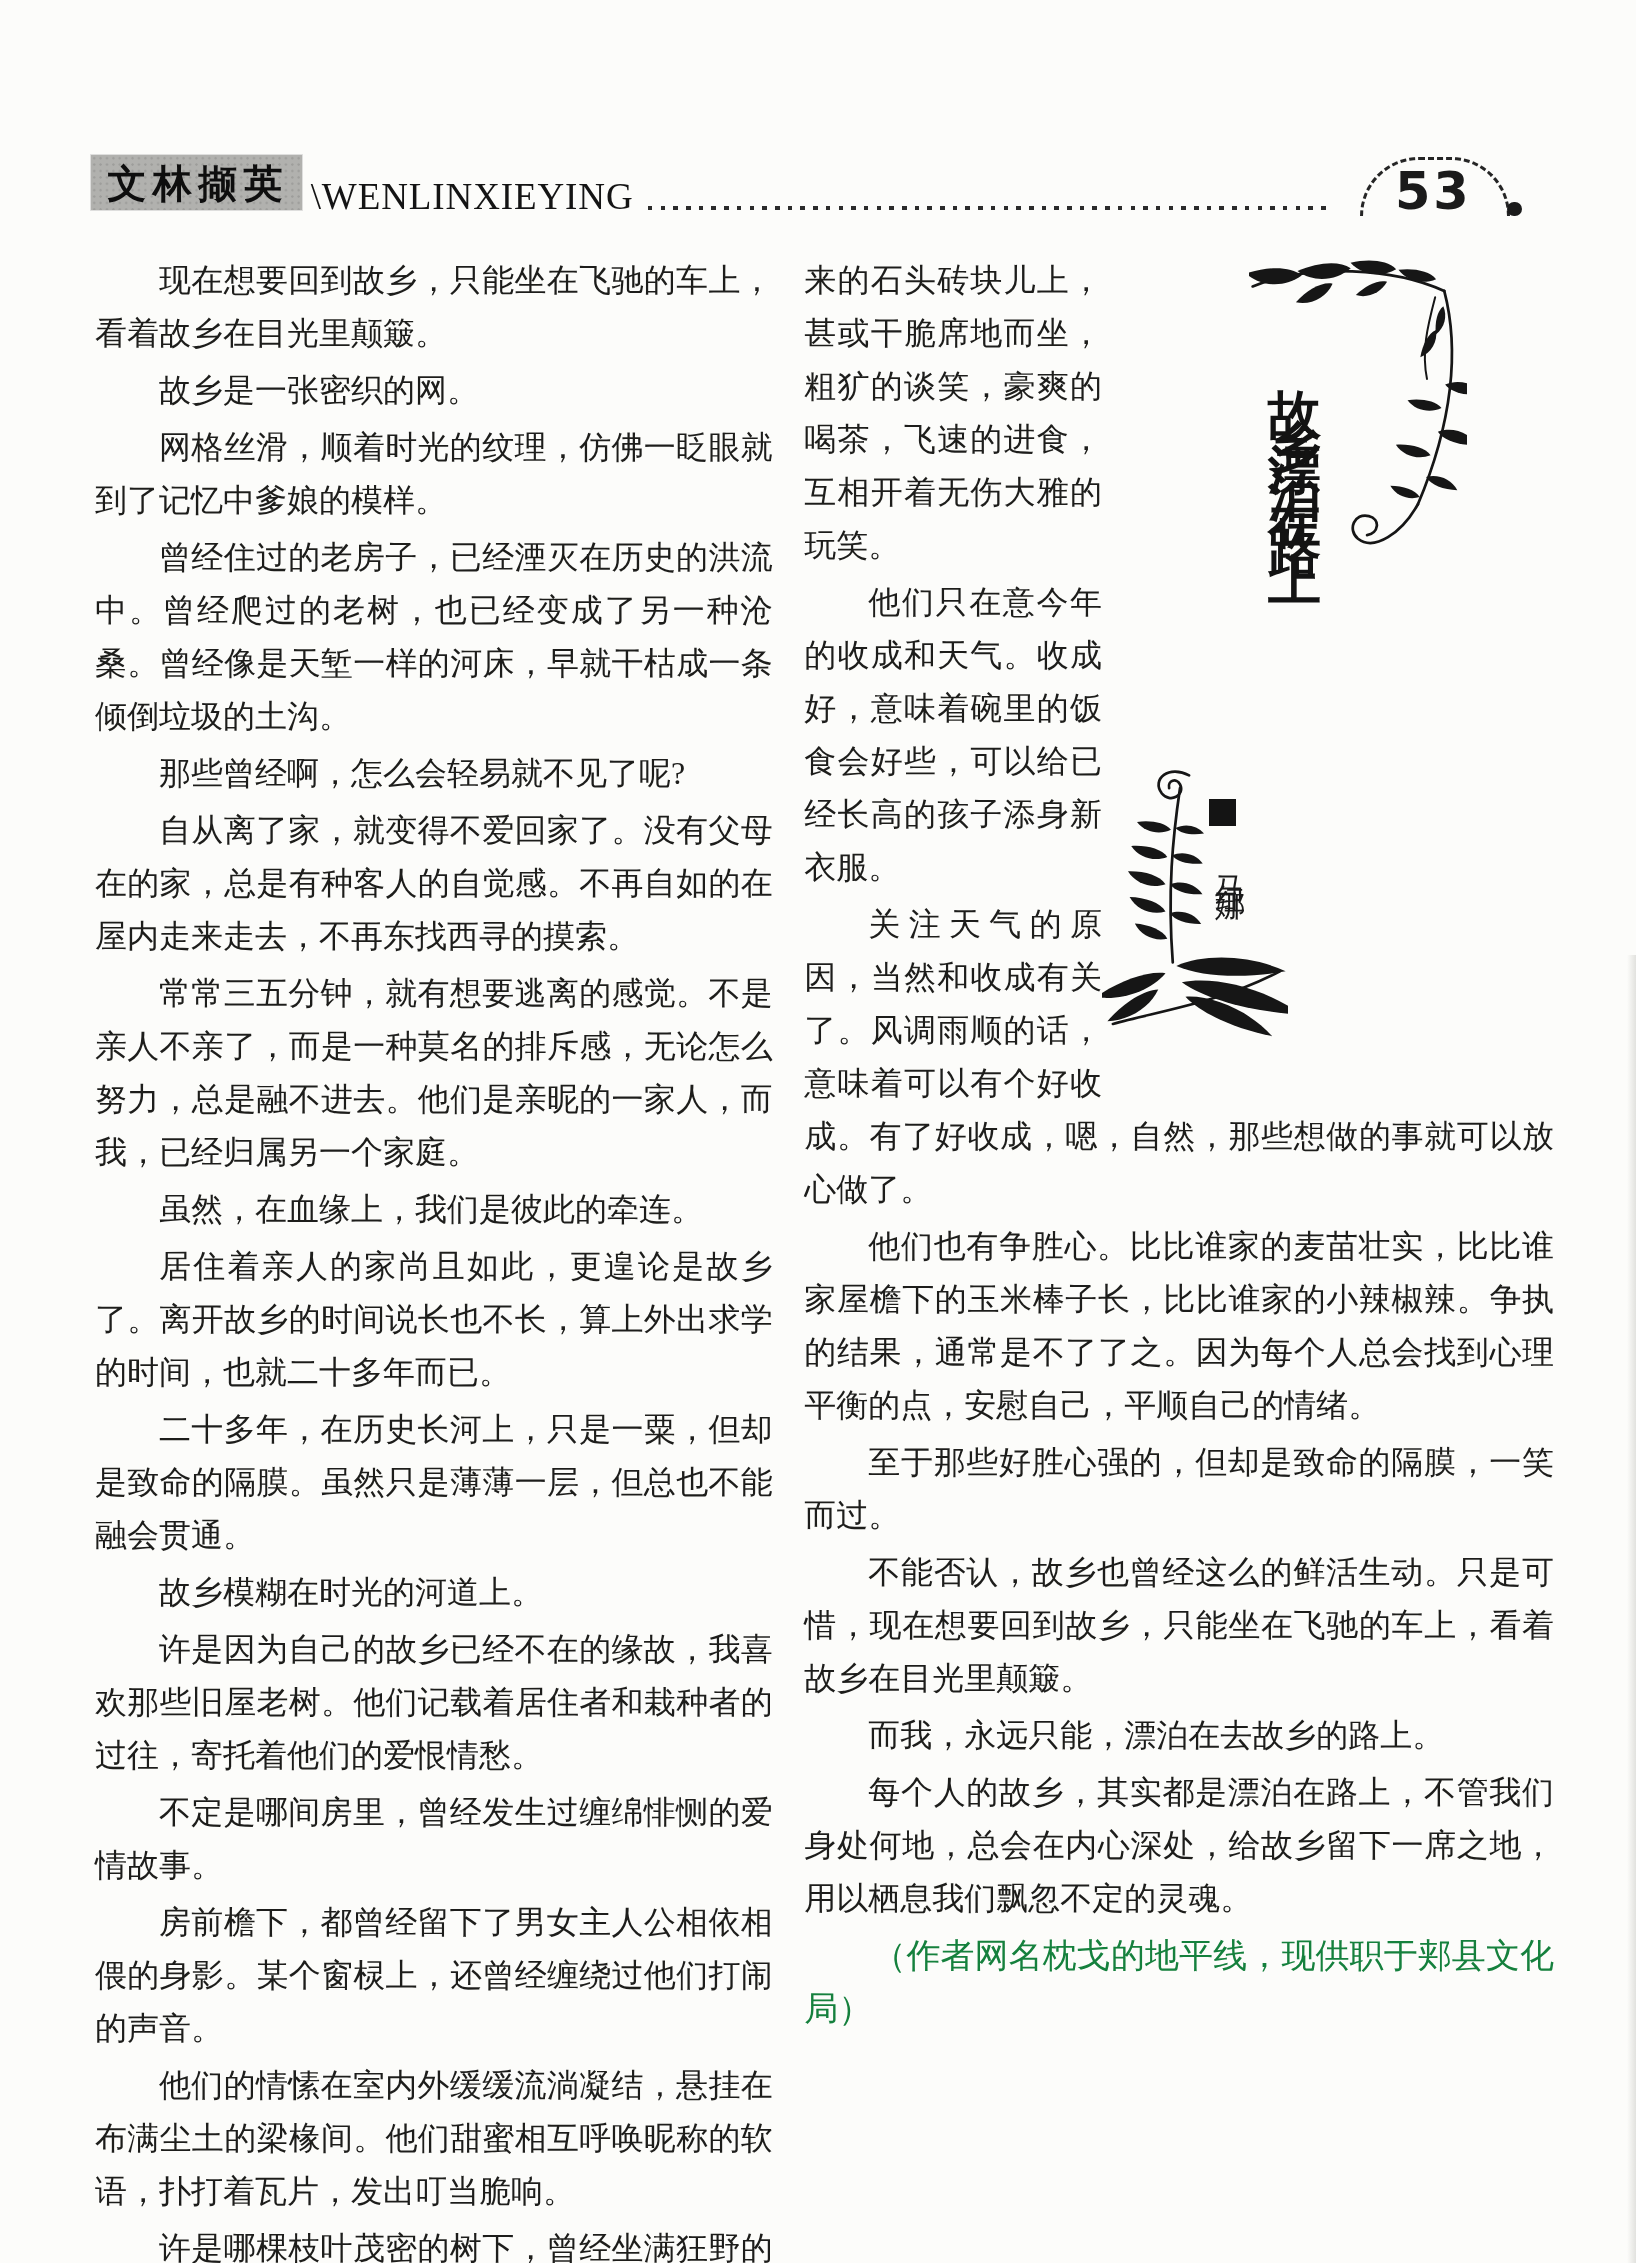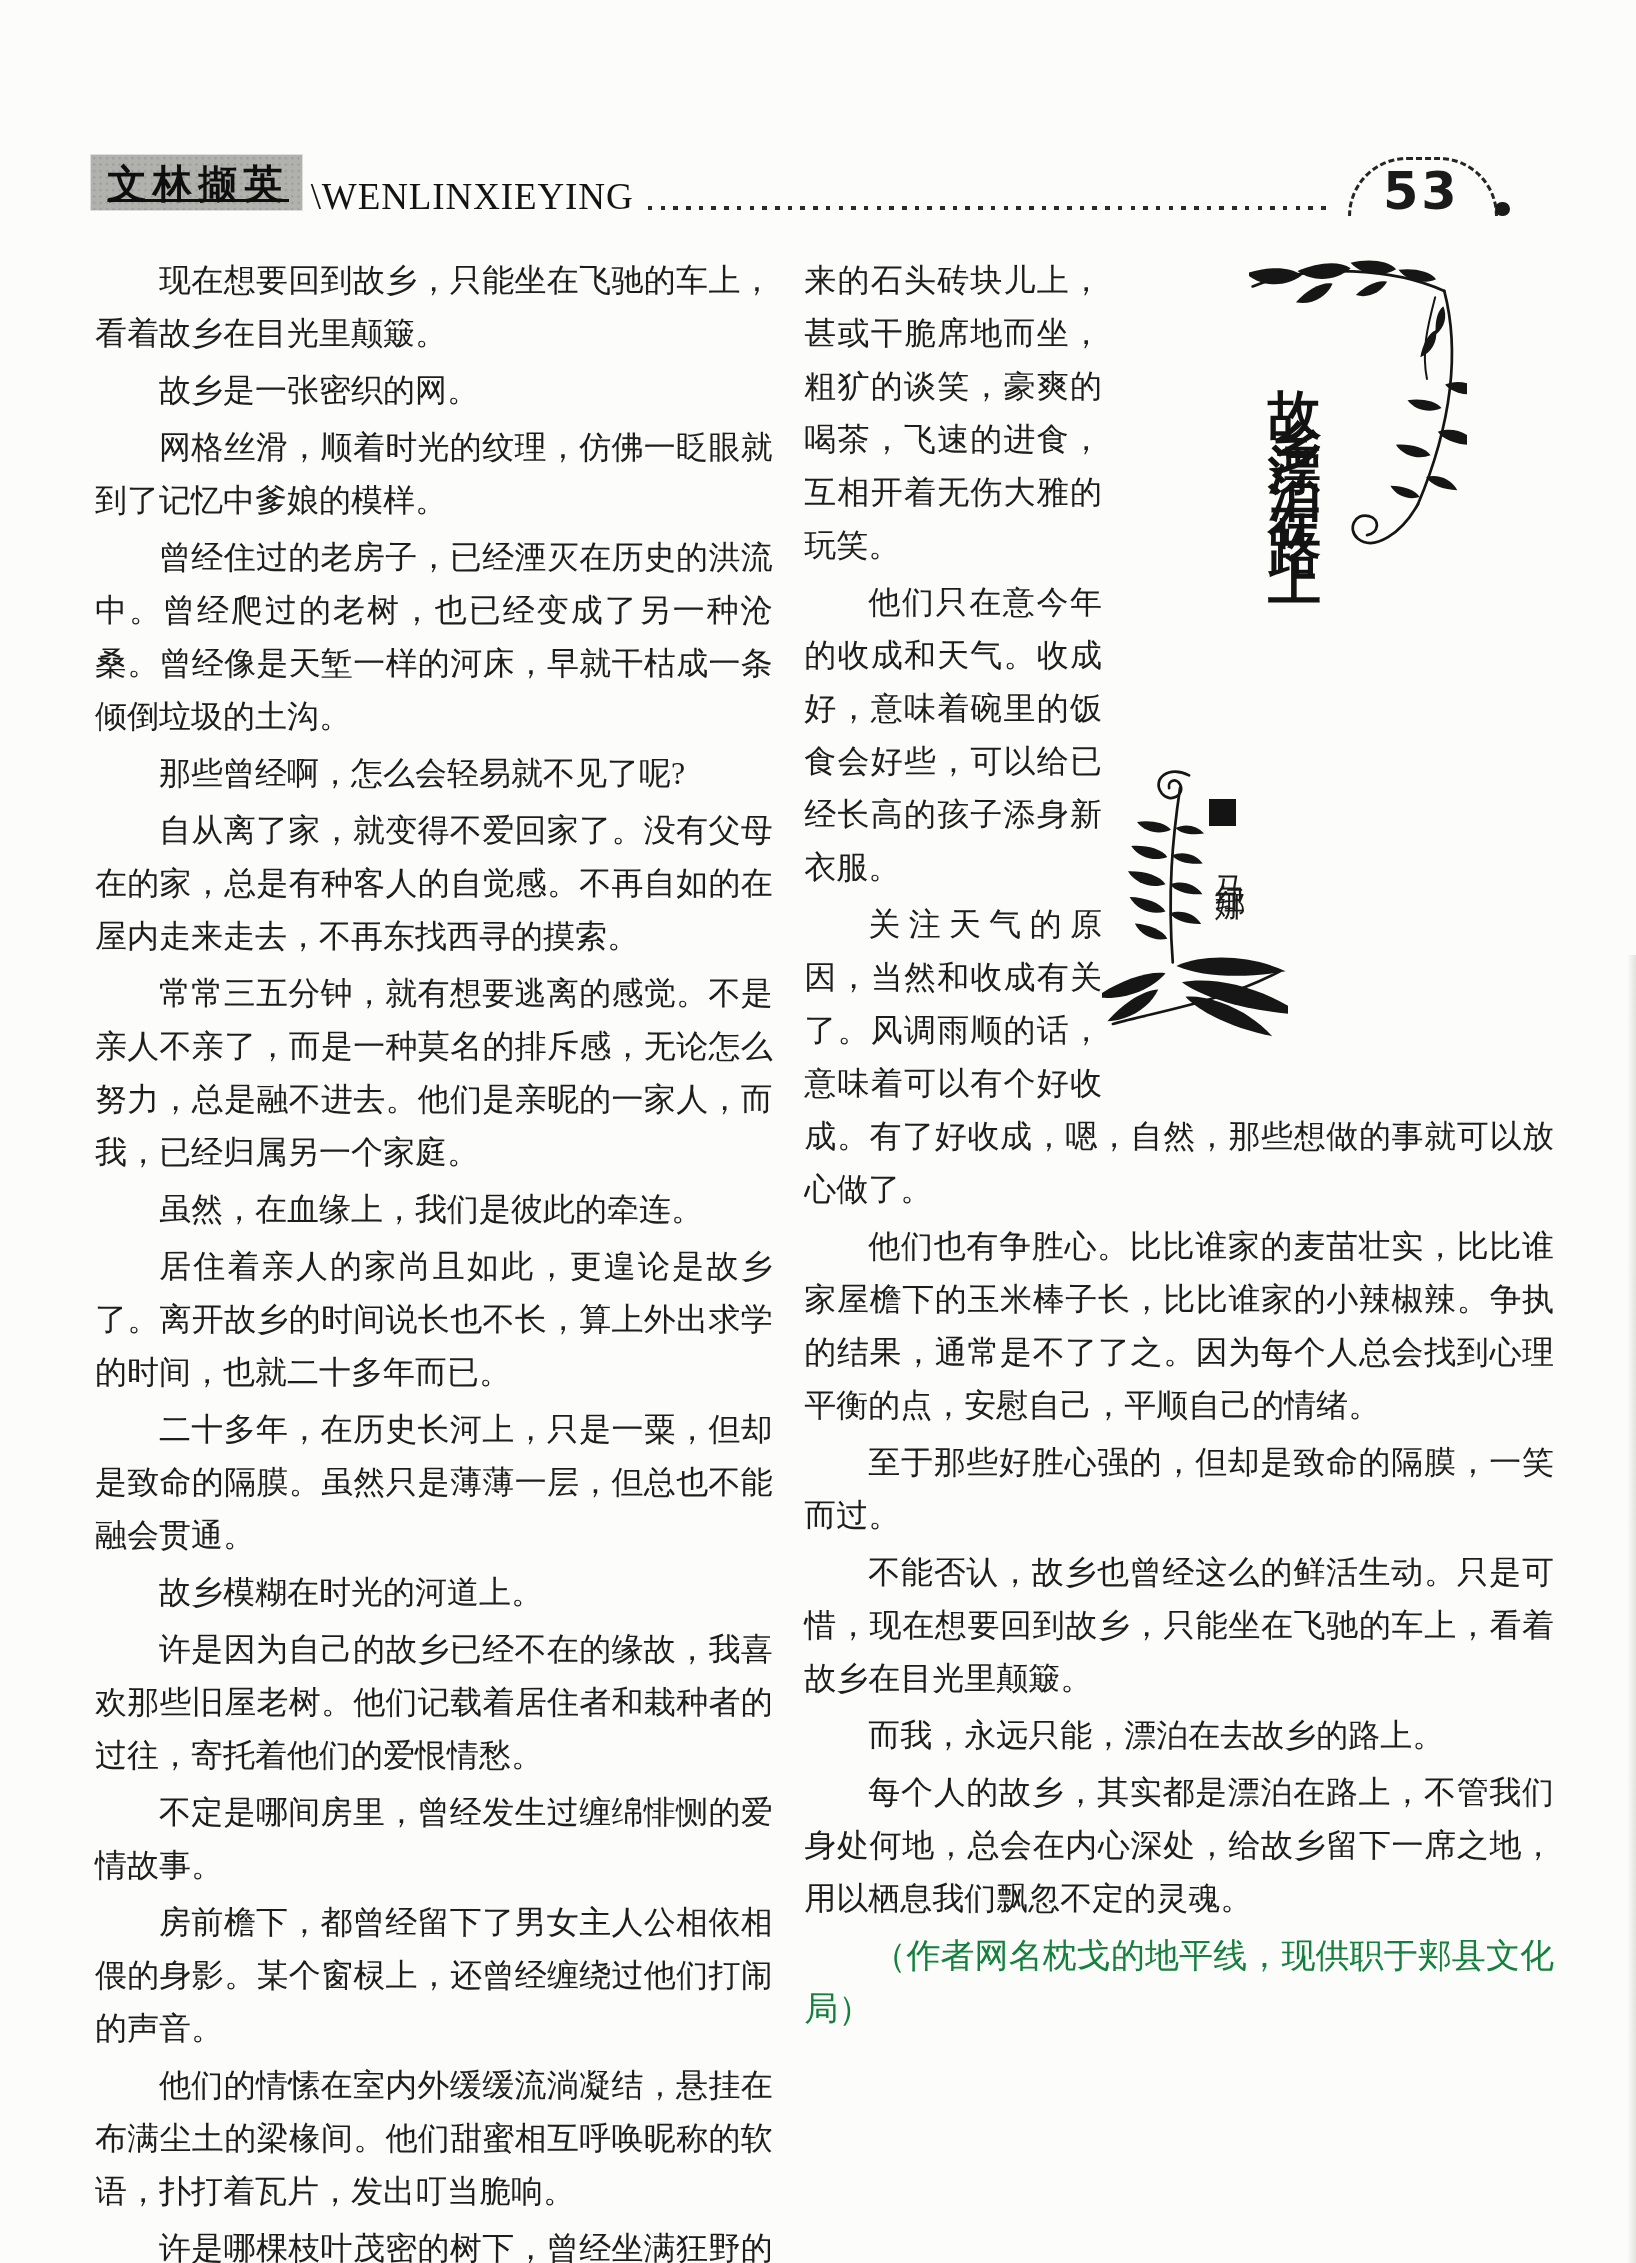--- a/index.html
+++ b/index.html
@@ -25,37 +25,36 @@
     align-self:flex-start;
     background:#b1b1ae;
     background-image:radial-gradient(rgba(70,70,70,.18) 0.9px, transparent 1.4px);
     background-size:6.4px 6.4px;
     color:#0e0e0e;
     font-size:39px;font-weight:700;
     letter-spacing:6.4px;
     line-height:1;
     padding:9px 12.7px 7.3px 16.4px;
     box-shadow:0 0 0 0.9px rgba(120,120,120,.25);
-    text-decoration:underline;
   }
   .section-en{
     font-size:37px;line-height:1;
     letter-spacing:0.9px;
     margin-left:9px;padding-bottom:4.5px;
     color:#141414;
     white-space:nowrap;
     margin-top:19px;
   }
   .leader{
     flex:1;height:4.5px;
     margin:0 12.7px 9px 14.5px;
     background:repeating-linear-gradient(90deg,#2b2b2b 0 4.5px,transparent 4.5px 12.7px);
   }
   .pagenum-wrap{
-    position:absolute;right:12px;top:1.8px;
+    position:absolute;right:0;top:1.8px;
     width:207px;height:100px;
   }
   .pagenum-arc{
     position:absolute;left:9px;top:0;
     width:144px;height:56px;
     border:3.6px dashed #252525;
     border-bottom:none;
     border-radius:82px 82px 0 0;
   }
   .pagenum{

